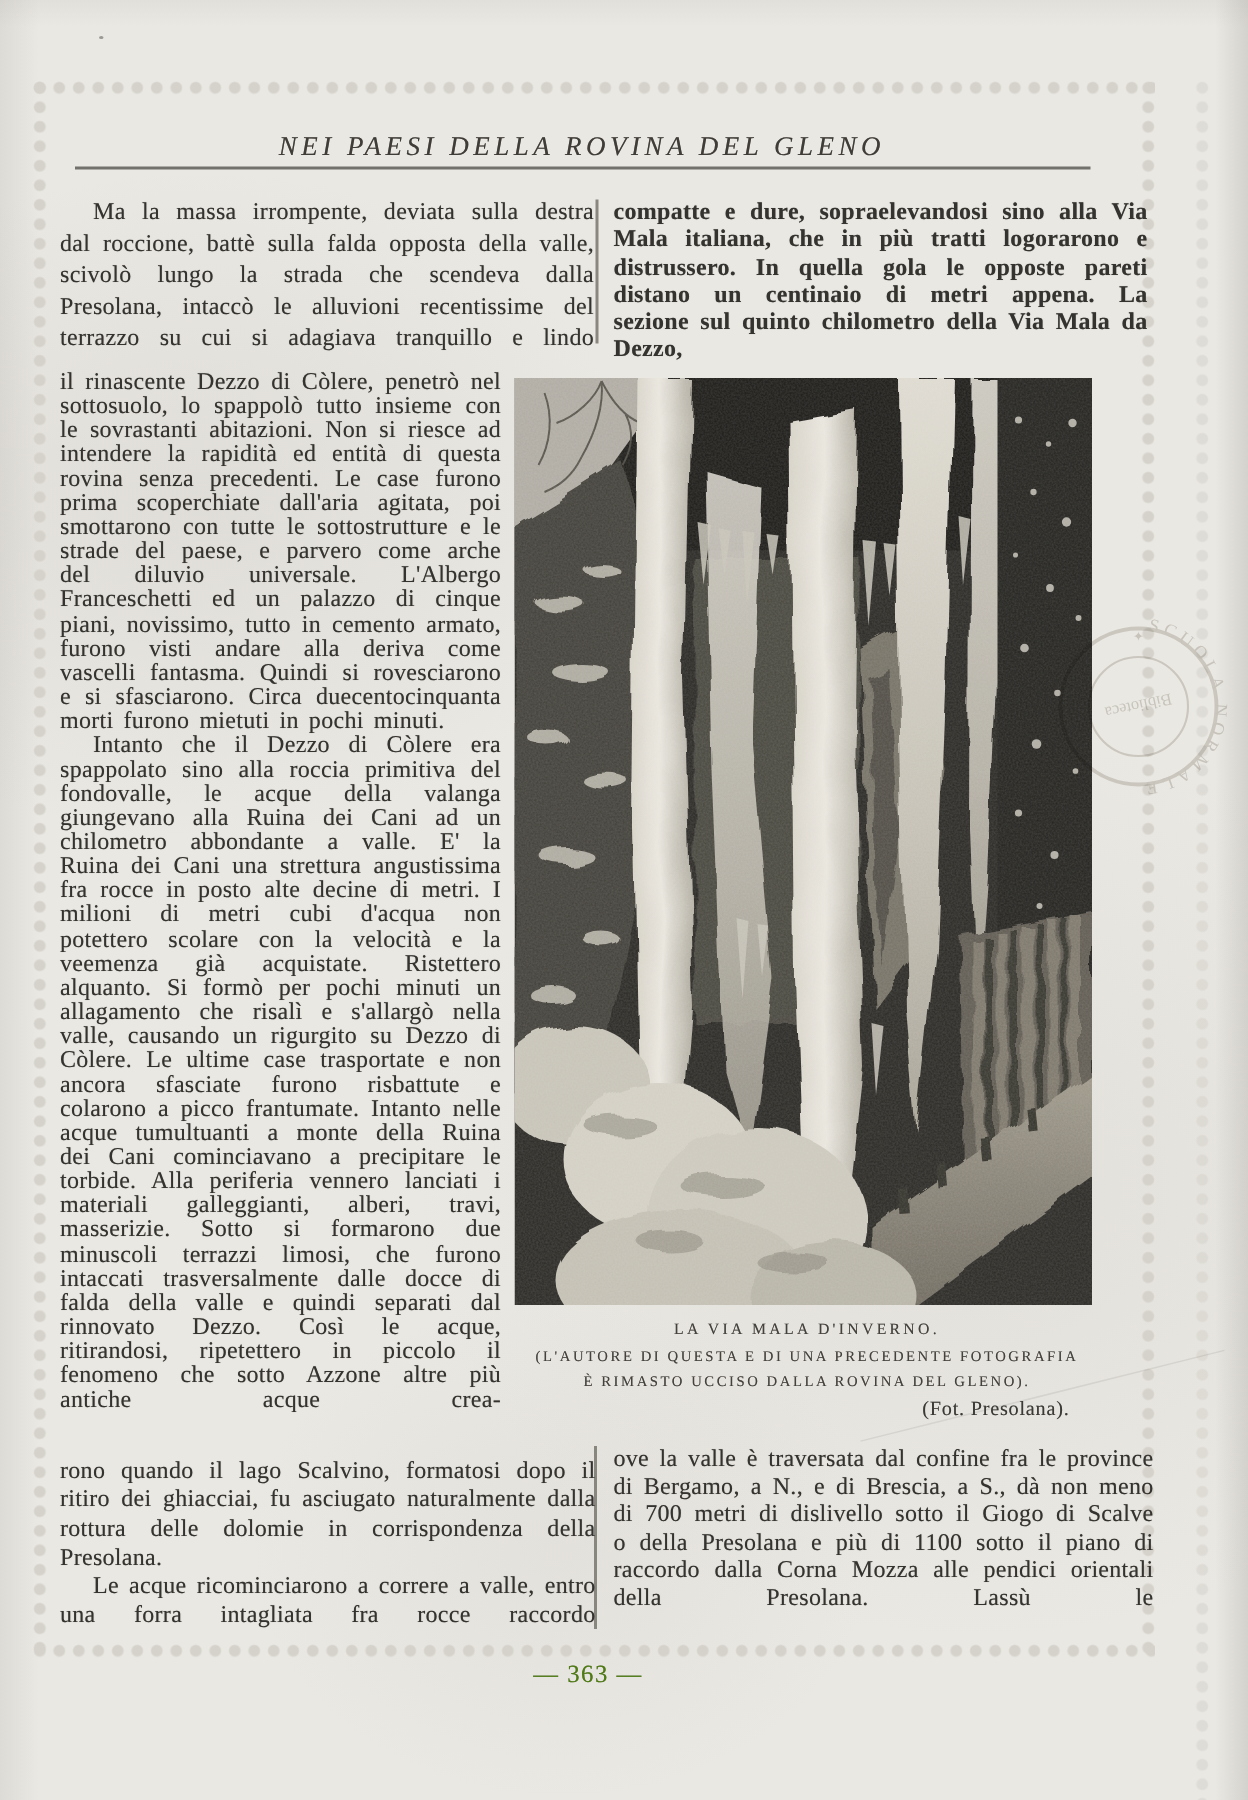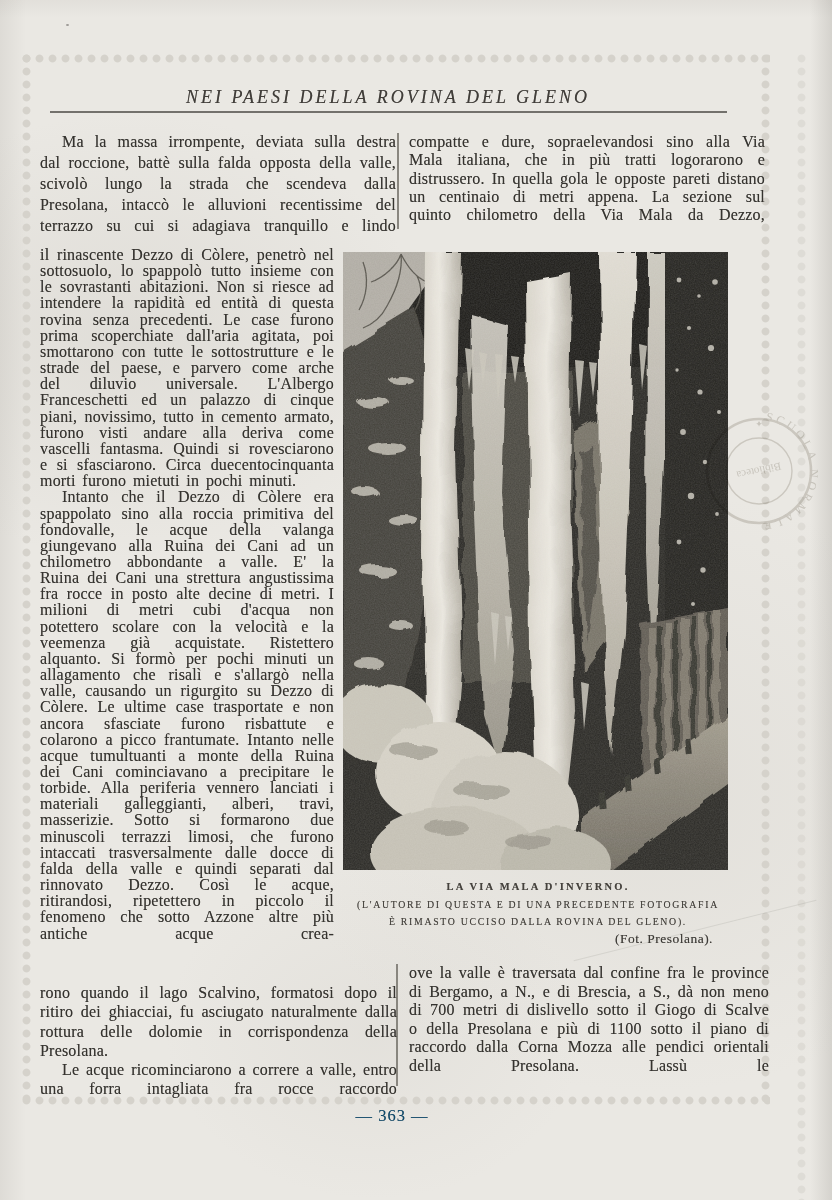--- a/index.html
+++ b/index.html
@@ -45,43 +45,43 @@
   .tb{position:absolute;z-index:2;}
   .tb p{
     margin:0;text-align:justify;
     text-shadow:0 0 .45px rgba(53,51,47,.5);
     word-spacing:2.5px;letter-spacing:.2px;
   }
   .tb p.cont{text-align-last:justify;}
   .tb p.indent{text-indent:22px;}
   #block-intro{left:40px;top:131px;width:356px;font-size:16px;line-height:21px;}
   #block-left{left:40px;top:247px;width:294px;font-size:16px;line-height:16.15px;}
-  #block-left-bottom{left:40px;top:971px;width:357px;font-size:16px;line-height:19.3px;margin-top:12px;}
-  #block-right-top{left:409px;top:133px;width:356px;font-size:16px;line-height:18.3px;}
+  #block-left-bottom{left:40px;top:971px;width:357px;font-size:16px;line-height:19.3px;}
+  #block-right-top{left:409px;top:133px;width:356px;font-size:16px;line-height:18.3px;font-weight:bold;}
   #block-right-bottom{left:409px;top:964px;width:360px;font-size:16px;line-height:18.6px;}
   
   .photo-wrap{position:absolute;left:343px;top:252px;width:385px;height:618px;z-index:2;
     filter:contrast(.93) brightness(1.01) blur(.3px);}
   .photo-wrap svg{display:block;width:100%;height:100%;}
   
   .cap{position:absolute;left:348px;width:380px;text-align:center;z-index:2;color:#45423d;
     text-shadow:0 0 .3px rgba(69,66,61,.5);}
-  #cap-title{top:881px;font-size:10.5px;letter-spacing:2.2px;font-weight:bold;}
+  #cap-title{top:881px;font-size:10.5px;letter-spacing:2.2px;font-weight:normal;}
   #cap-l2{top:899px;font-size:9.8px;letter-spacing:1.7px;}
   #cap-l3{top:916px;font-size:9.8px;letter-spacing:1.7px;}
   #cap-credit{top:931px;text-align:right;width:365px;font-size:13.5px;letter-spacing:.5px;color:#3c3a36;}
   
   .stamp{position:absolute;left:693px;top:405px;width:132px;height:132px;z-index:3;
     opacity:.42;mix-blend-mode:multiply;}
   
   .scratch{position:absolute;left:570px;top:930px;width:250px;height:1px;
     background:rgba(90,87,80,.12);transform:rotate(-14deg);z-index:3;}
   
   .page-number{position:absolute;left:0;top:1106px;width:784px;text-align:center;
-    font-size:16.5px;letter-spacing:1px;color:#0c4a6e;z-index:2;
+    font-size:16.5px;letter-spacing:1px;color:#4d7c0f;z-index:2;
     text-shadow:0 0 .4px rgba(58,56,52,.5);}
 </style>
 </head>
 <body>
 
 <div class="paper-texture"></div>
 <div class="speck" style="left:66px;top:24px;"></div>
 
 <div class="chain-h" style="left:22px;top:54px;width:748px;"></div>
 <div class="chain-h" style="left:22px;top:1096px;width:748px;"></div>

